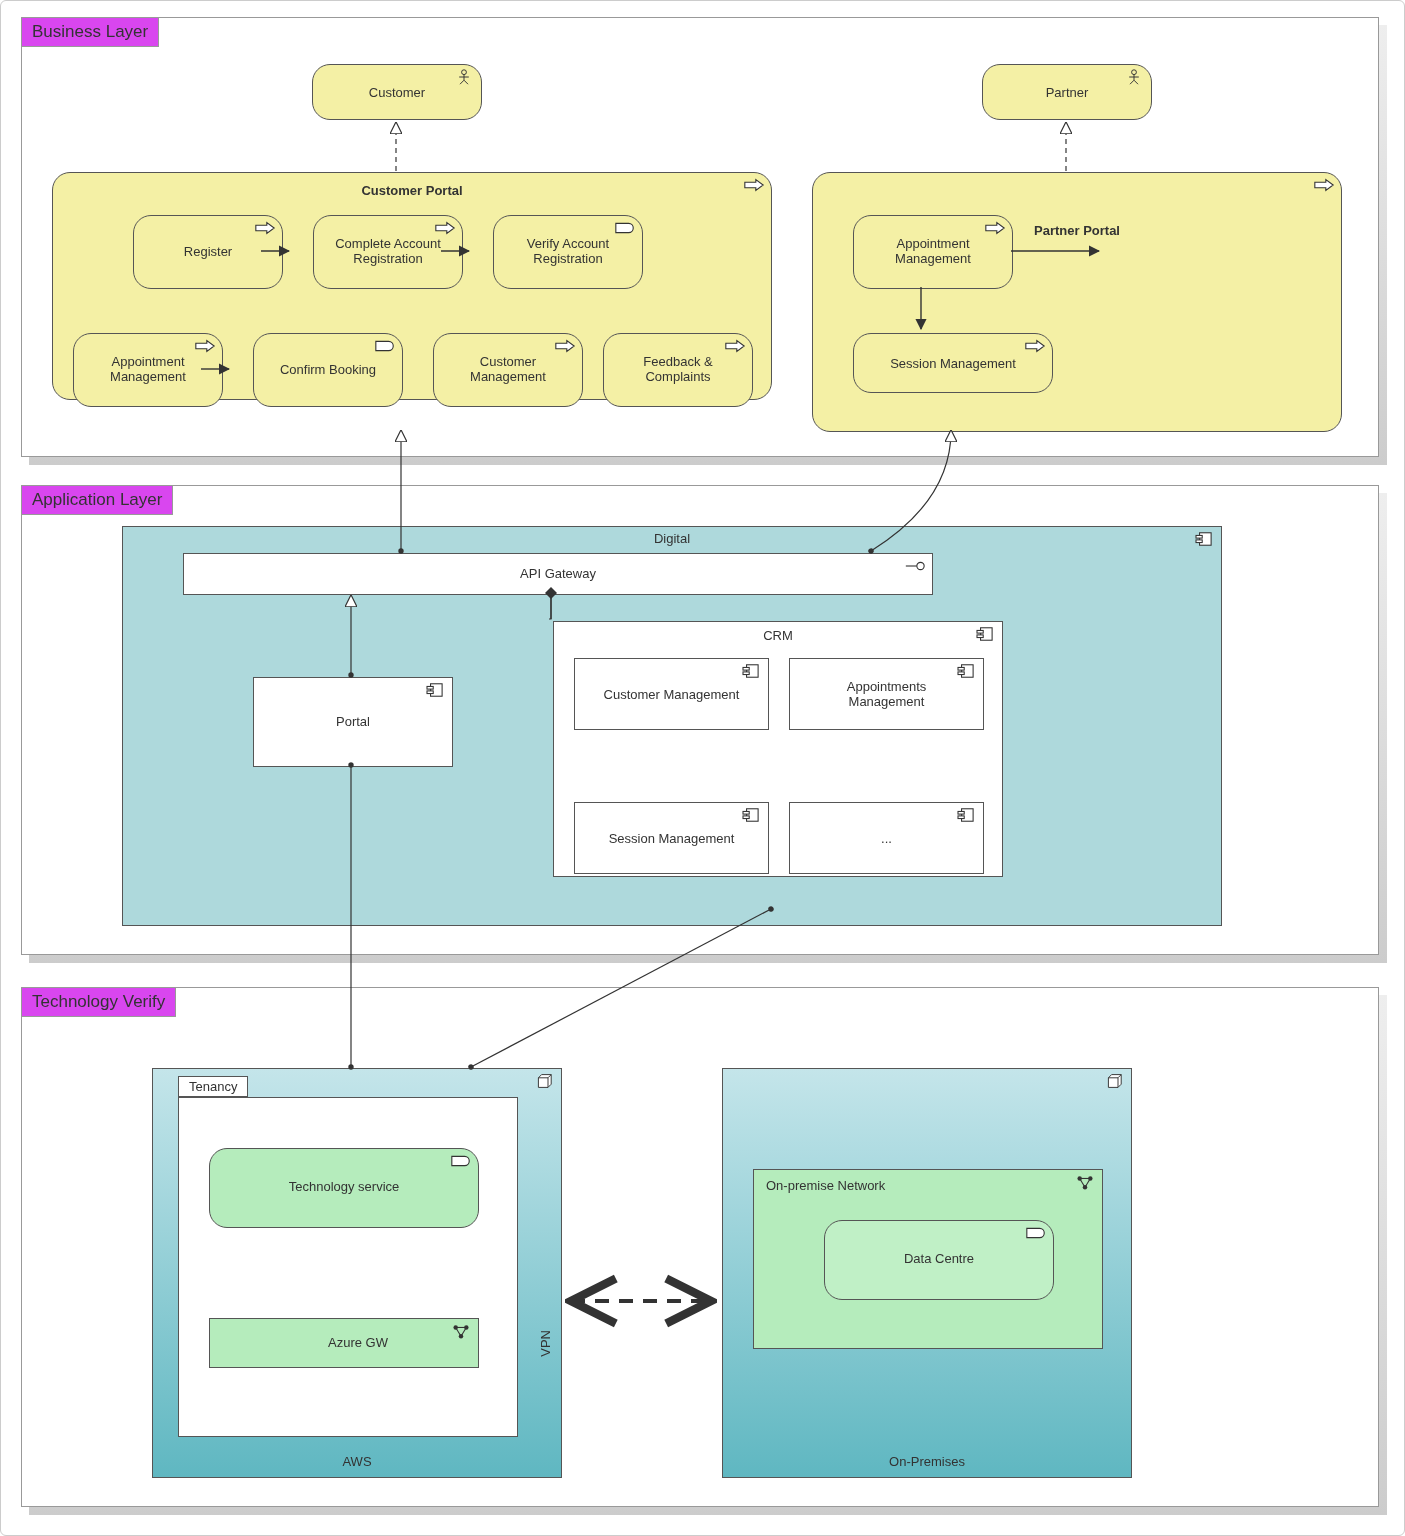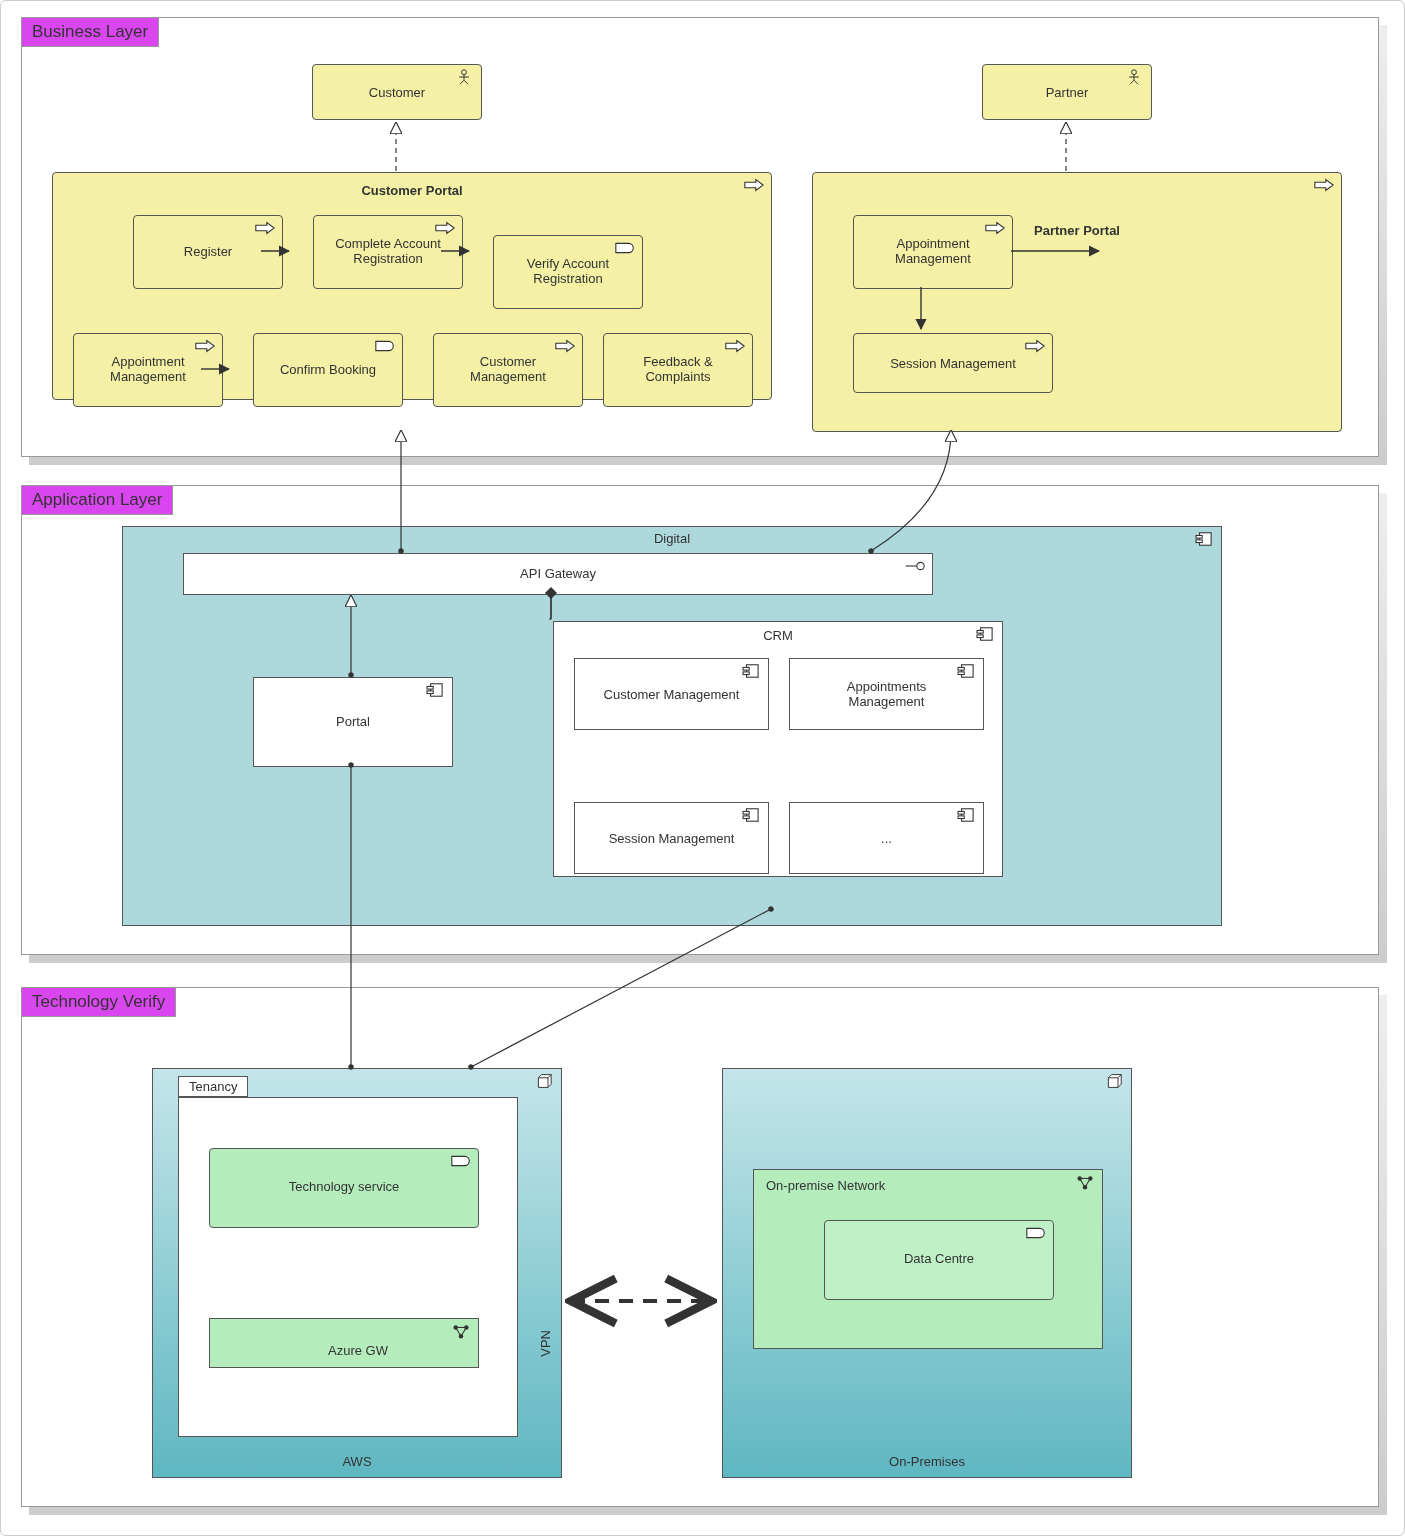--- a/index.html
+++ b/index.html
@@ -30,21 +30,21 @@
     padding: 4px 10px;
     border: 1px solid #999;
     background: #d946ef;
     font-size: 17px;
   }
   
   .box {
     position: absolute;
     border: 1px solid #555;
     background: #f4f0a5;
-    border-radius: 4px;
+    border-radius: 18px;
   }
   .box-sharp { border-radius: 0; }
   .box-label {
     font-size: 13px;
     color: #333;
   }
   .center-label {
     position: absolute;
     left: 0; right: 0;
     text-align: center;
@@ -175,21 +175,21 @@
           </svg></span>
       <div class="center-label box-label" style="top:28px;">Register</div>
     </div>
     <div class="box" style="left:260px; top:42px; width:150px; height:74px;">
       <span class="icon"><svg>
             <use href="#proc-arrow"></use>
           </svg></span>
       <div class="center-label box-label" style="top:20px; white-space:pre-line;">Complete Account
 Registration</div>
     </div>
-    <div class="box" style="left:440px; top:42px; width:150px; height:74px;margin-top:20px;">
+    <div class="box" style="left:440px; top:42px; width:150px; height:74px;">
       <span class="icon"><svg>
             <use href="#event-sym"></use>
           </svg></span>
       <div class="center-label box-label" style="top:20px; white-space:pre-line;">Verify Account
 Registration</div>
     </div>
 
     <div class="box" style="left:20px; top:160px; width:150px; height:74px;">
       <span class="icon"><svg>
             <use href="#proc-arrow"></use>
@@ -318,21 +318,21 @@
       <div class="box tech-green" style="left:30px; top:50px; width:270px; height:80px;">
         <span class="icon"><svg>
               <use href="#event-sym"></use>
             </svg></span>
         <div class="center-label box-label" style="top:30px;">Technology service</div>
       </div>
       <div class="box tech-green box-sharp" style="left:30px; top:220px; width:270px; height:50px;">
         <span class="icon"><svg>
               <use href="#net-sym"></use>
             </svg></span>
-        <div class="center-label box-label" style="top:24px;padding-left:28px;">Azure GW</div>
+        <div class="center-label box-label" style="top:16px;padding-left:28px;">Azure GW</div>
       </div>
     </div>
   </div>
 
   <div class="box tech-node box-sharp" style="left:700px; top:80px; width:410px; height:410px;">
     <span class="icon"><svg>
           <use href="#node-sym"></use>
         </svg></span>
     <div class="center-label box-label" style="bottom:8px;">On-Premises</div>
 

